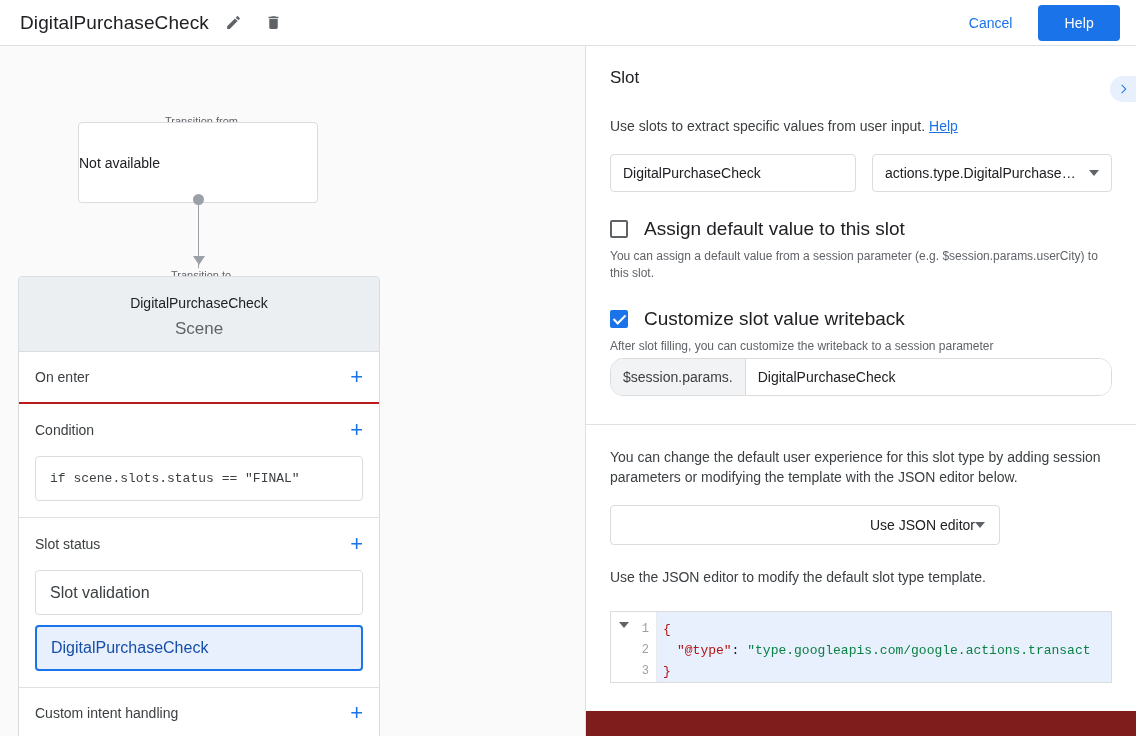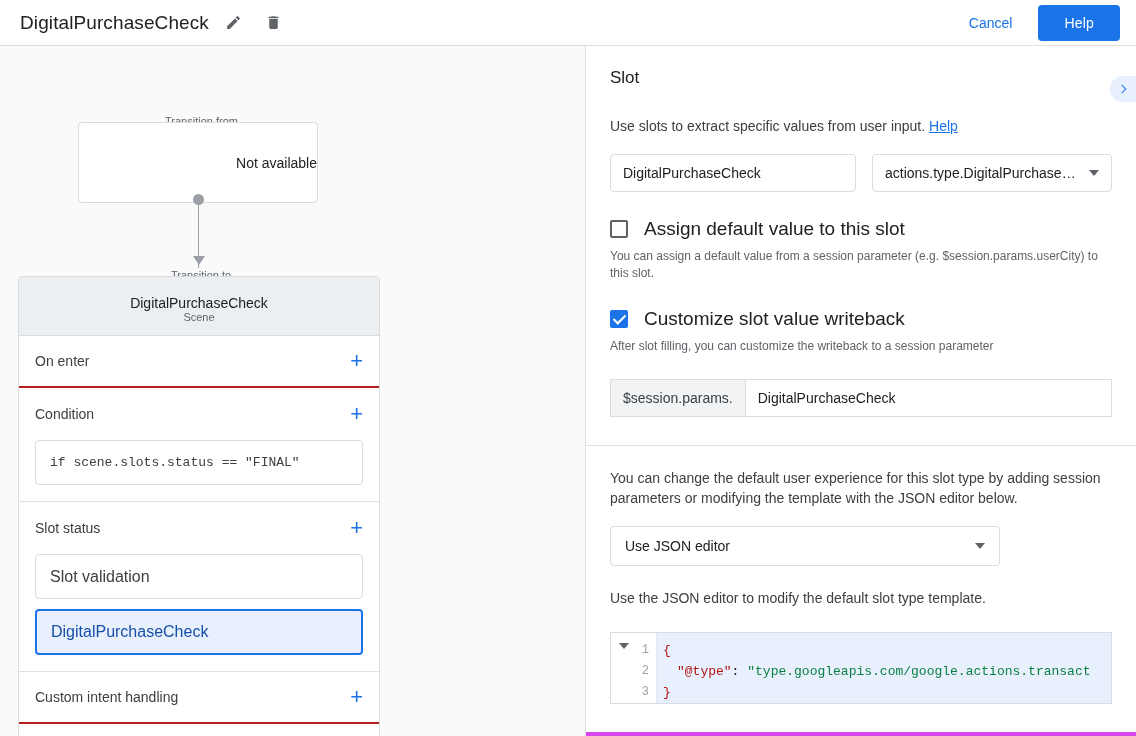--- a/index.html
+++ b/index.html
@@ -66,21 +66,21 @@
   }
   .left-pane {
     width: 586px;
     background: #fafafa;
     border-right: 1px solid #e0e0e0;
     position: relative;
     overflow: hidden;
   }
   .right-pane {
     width: 550px;
-    background: #d946ef;
+    background: #7f1d1d;
     position: relative;
     overflow: hidden;
   }
 
   
   .node-box {
     position: absolute;
     background: #fff;
     border: 1px solid #dadce0;
     border-radius: 4px;
@@ -88,21 +88,21 @@
   .node-label {
     position: absolute;
     font-size: 11px;
     color: #5f6368;
     background: #fafafa;
     padding: 0 5px;
   }
   .transition-from {
     left: 78px; top: 76px;
     width: 240px; height: 81px;
-    display: flex; align-items: center; justify-content: flex-end;
+    display: flex; align-items: center; justify-content: flex-start;
   }
   .transition-from .txt { font-size: 14px; color: #202124; }
   .lbl-from { left: 160px; top: 69px; }
 
   .connector {
     position: absolute;
     left: 198px; top: 152px;
     width: 1px; height: 70px;
     background: #9aa0a6;
   }
@@ -132,21 +132,21 @@
     border-radius: 4px;
     overflow: hidden;
   }
   .scene-head {
     background: #eceff1;
     padding: 18px 0 12px;
     text-align: center;
     border-bottom: 1px solid #dadce0;
   }
   .scene-head .name { font-size: 14px; color: #202124; }
-  .scene-head .sub { font-size: 11px; color: #5f6368; margin-top: 0; }
+  .scene-head .sub { font-size: 17px; color: #5f6368; margin-top: 8px; }
 
   .section-row {
     display: flex; align-items: center;
     justify-content: space-between;
     padding: 0 16px;
     height: 52px;
     border-bottom: 2px solid #b91c1c;
     font-size: 14px;
     color: #3c4043;
     cursor: pointer;
@@ -257,23 +257,23 @@
     left: 4px; top: 0px;
     width: 5px; height: 10px;
     border: solid #fff;
     border-width: 0 2px 2px 0;
     transform: rotate(45deg);
   }
   .check-label { font-size: 19px; color: #202124; font-weight: 500; }
 
   .writeback {
     display: flex;
-    margin-top: 24px;
-    border: 1px solid #dadce0;
-    border-radius: 0;
+    margin-top: 3px;
+    border: 1px solid #dadce0;
+    border-radius: 13px;
     overflow: hidden;
     height: 38px;
   }
   .wb-prefix {
     background: #f1f3f4;
     display: flex; align-items: center;
     padding: 0 12px;
     font-size: 14px;
     color: #3c4043;
     border-right: 1px solid #dadce0;
@@ -286,21 +286,21 @@
     color: #202124;
     background: #fff;
   }
 
   .select-box {
     margin-top: 18px;
     width: 390px; height: 40px;
     border: 1px solid #dadce0;
     border-radius: 4px;
     display: flex; align-items: center;
-    justify-content: space-between;
+    justify-content: flex-end;
     padding: 0 14px;
     font-size: 14px;
     color: #202124;
     background: #fff;
   }
 
   .json-editor {
     margin-top: 24px;
     border: 1px solid #dadce0;
     border-top: 1px solid #dadce0;

